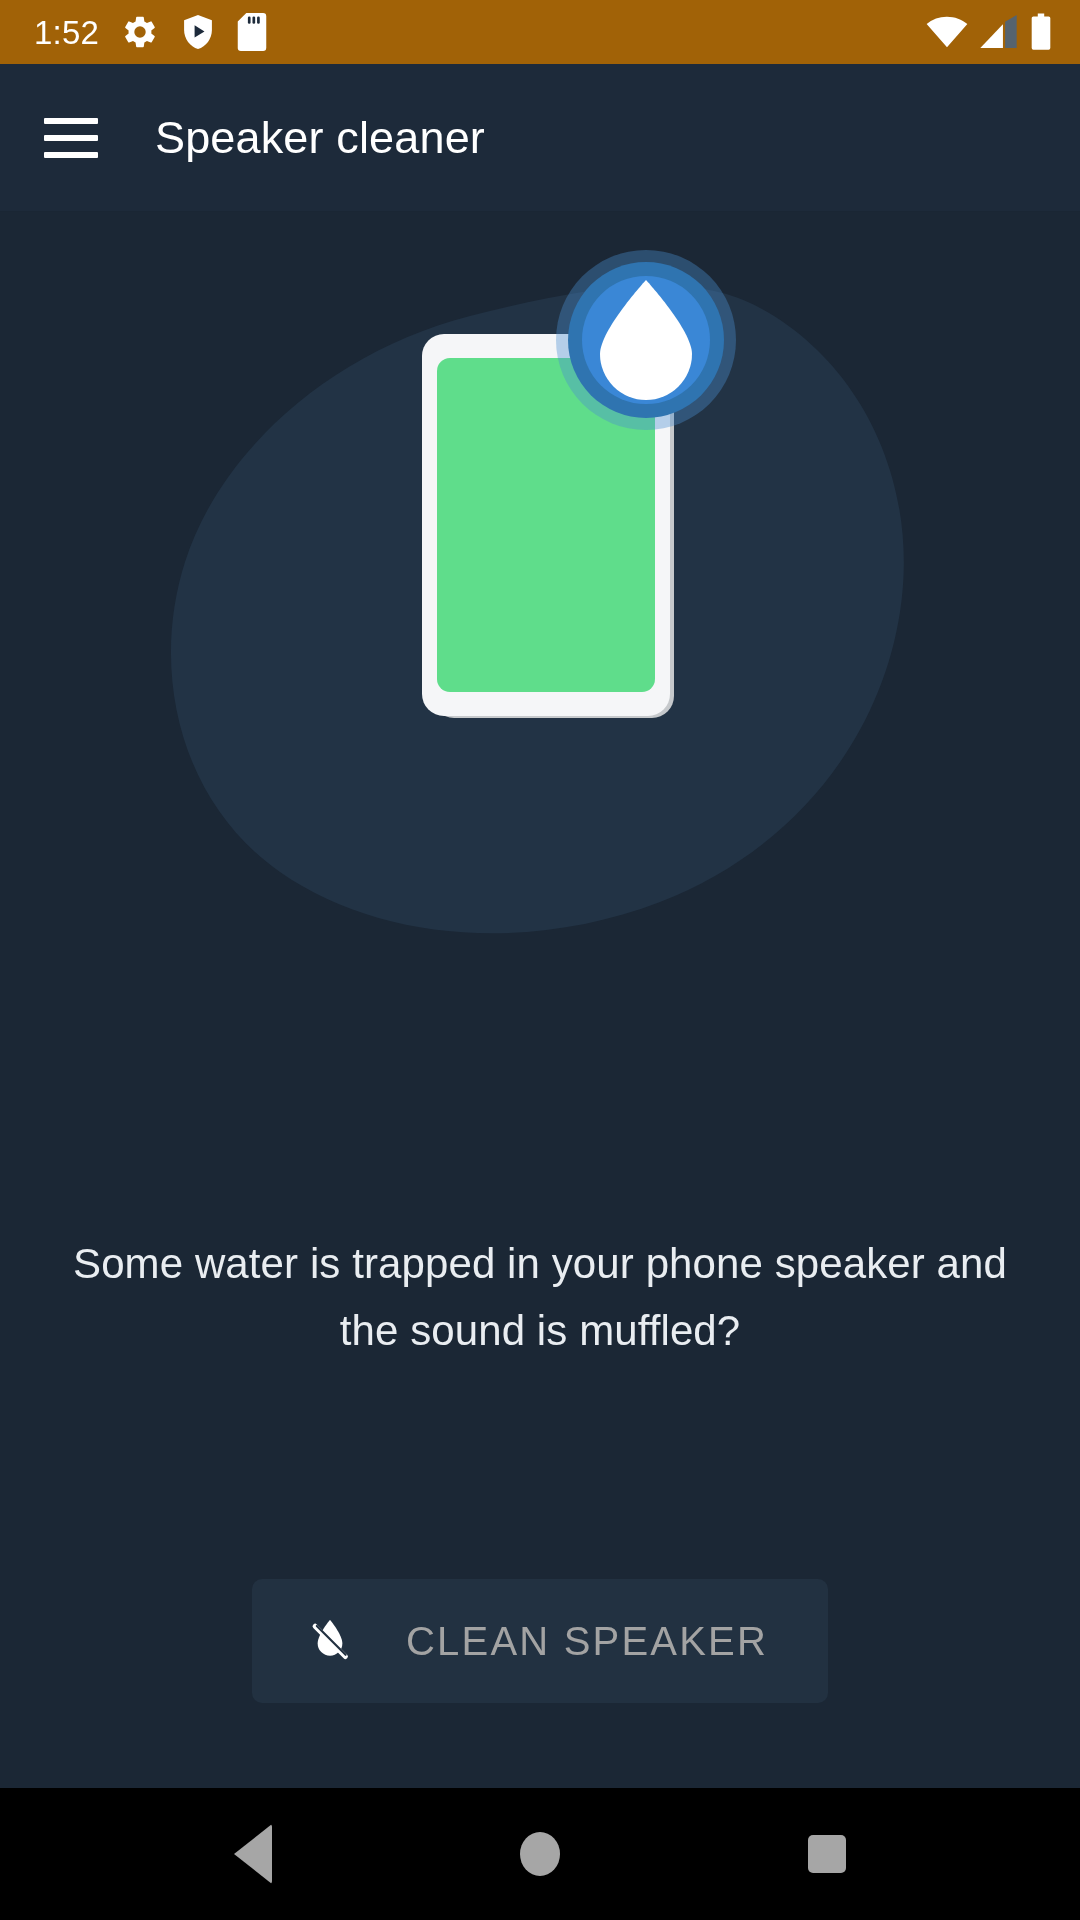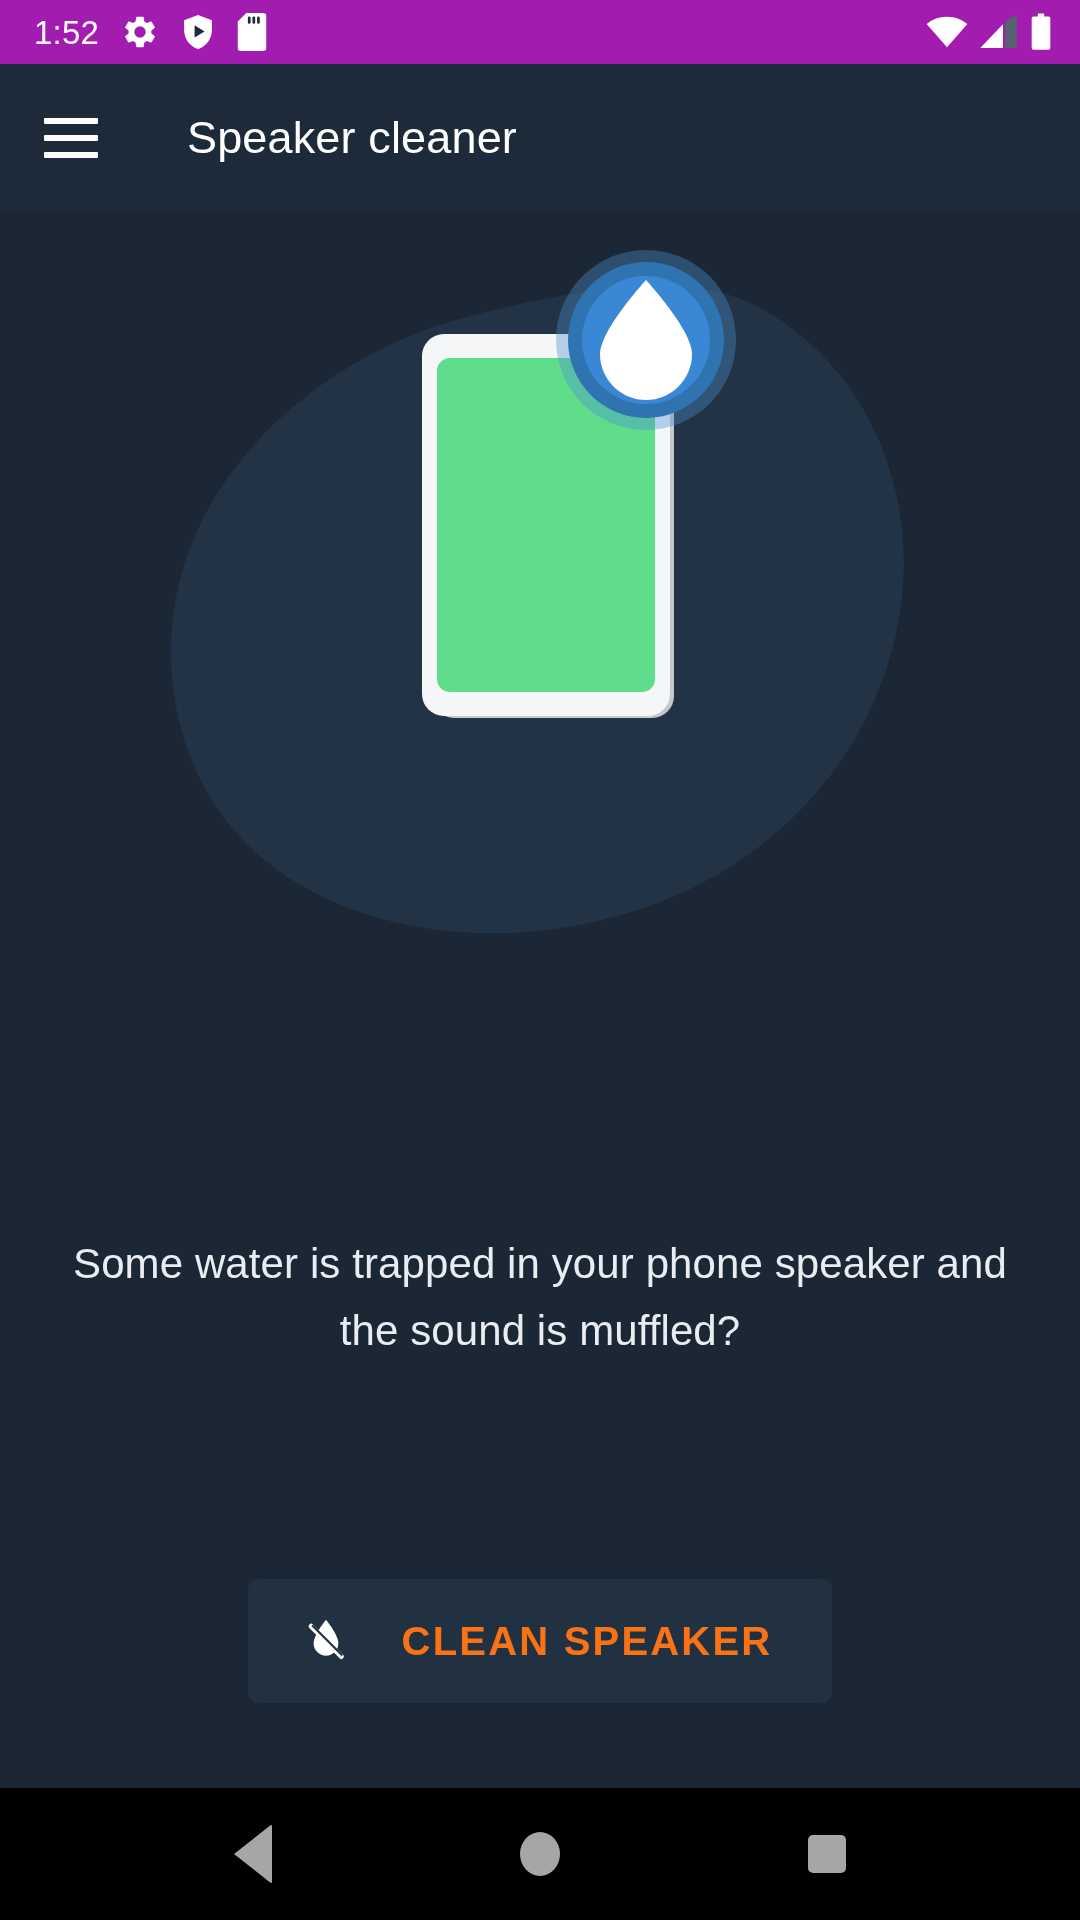--- a/index.html
+++ b/index.html
@@ -24,21 +24,21 @@
     display: flex;
     flex-direction: column;
     overflow: hidden;
   }
 
   
   .status-bar {
     position: relative;
     flex: 0 0 auto;
     height: 64px;
-    background: #a21caf;
+    background: #a16207;
     display: flex;
     align-items: center;
     padding: 0 28px 0 34px;
     box-sizing: border-box;
   }
   .status-left {
     display: flex;
     align-items: center;
     gap: 22px;
   }
@@ -80,21 +80,21 @@
     flex: 0 0 auto;
   }
   .hamburger span {
     display: block;
     width: 54px;
     height: 6px;
     background: #ffffff;
     border-radius: 1px;
   }
   .app-title {
-    margin-left: 87px;
+    margin-left: 55px;
     color: #ffffff;
     font-size: 45px;
     line-height: 50px;
     font-weight: 400;
     letter-spacing: 0.15px;
     white-space: nowrap;
   }
 
   
   .content {
@@ -144,25 +144,25 @@
     gap: 50px;
     height: 124px;
     padding: 0 60px 0 52px;
     background: #223141;
     border: none;
     border-radius: 10px;
     cursor: pointer;
     font-family: inherit;
   }
   .clean-btn .label {
-    color: #f97316;
+    color: #a3a3a3;
     font-size: 40px;
     line-height: 40px;
     letter-spacing: 2.2px;
-    font-weight: 700;
+    font-weight: 400;
     white-space: nowrap;
   }
   .clean-btn .btn-icon { display: block; flex: 0 0 auto; }
 
   
   .nav-bar {
     flex: 0 0 auto;
     height: 132px;
     background: #000000;
     display: flex;

